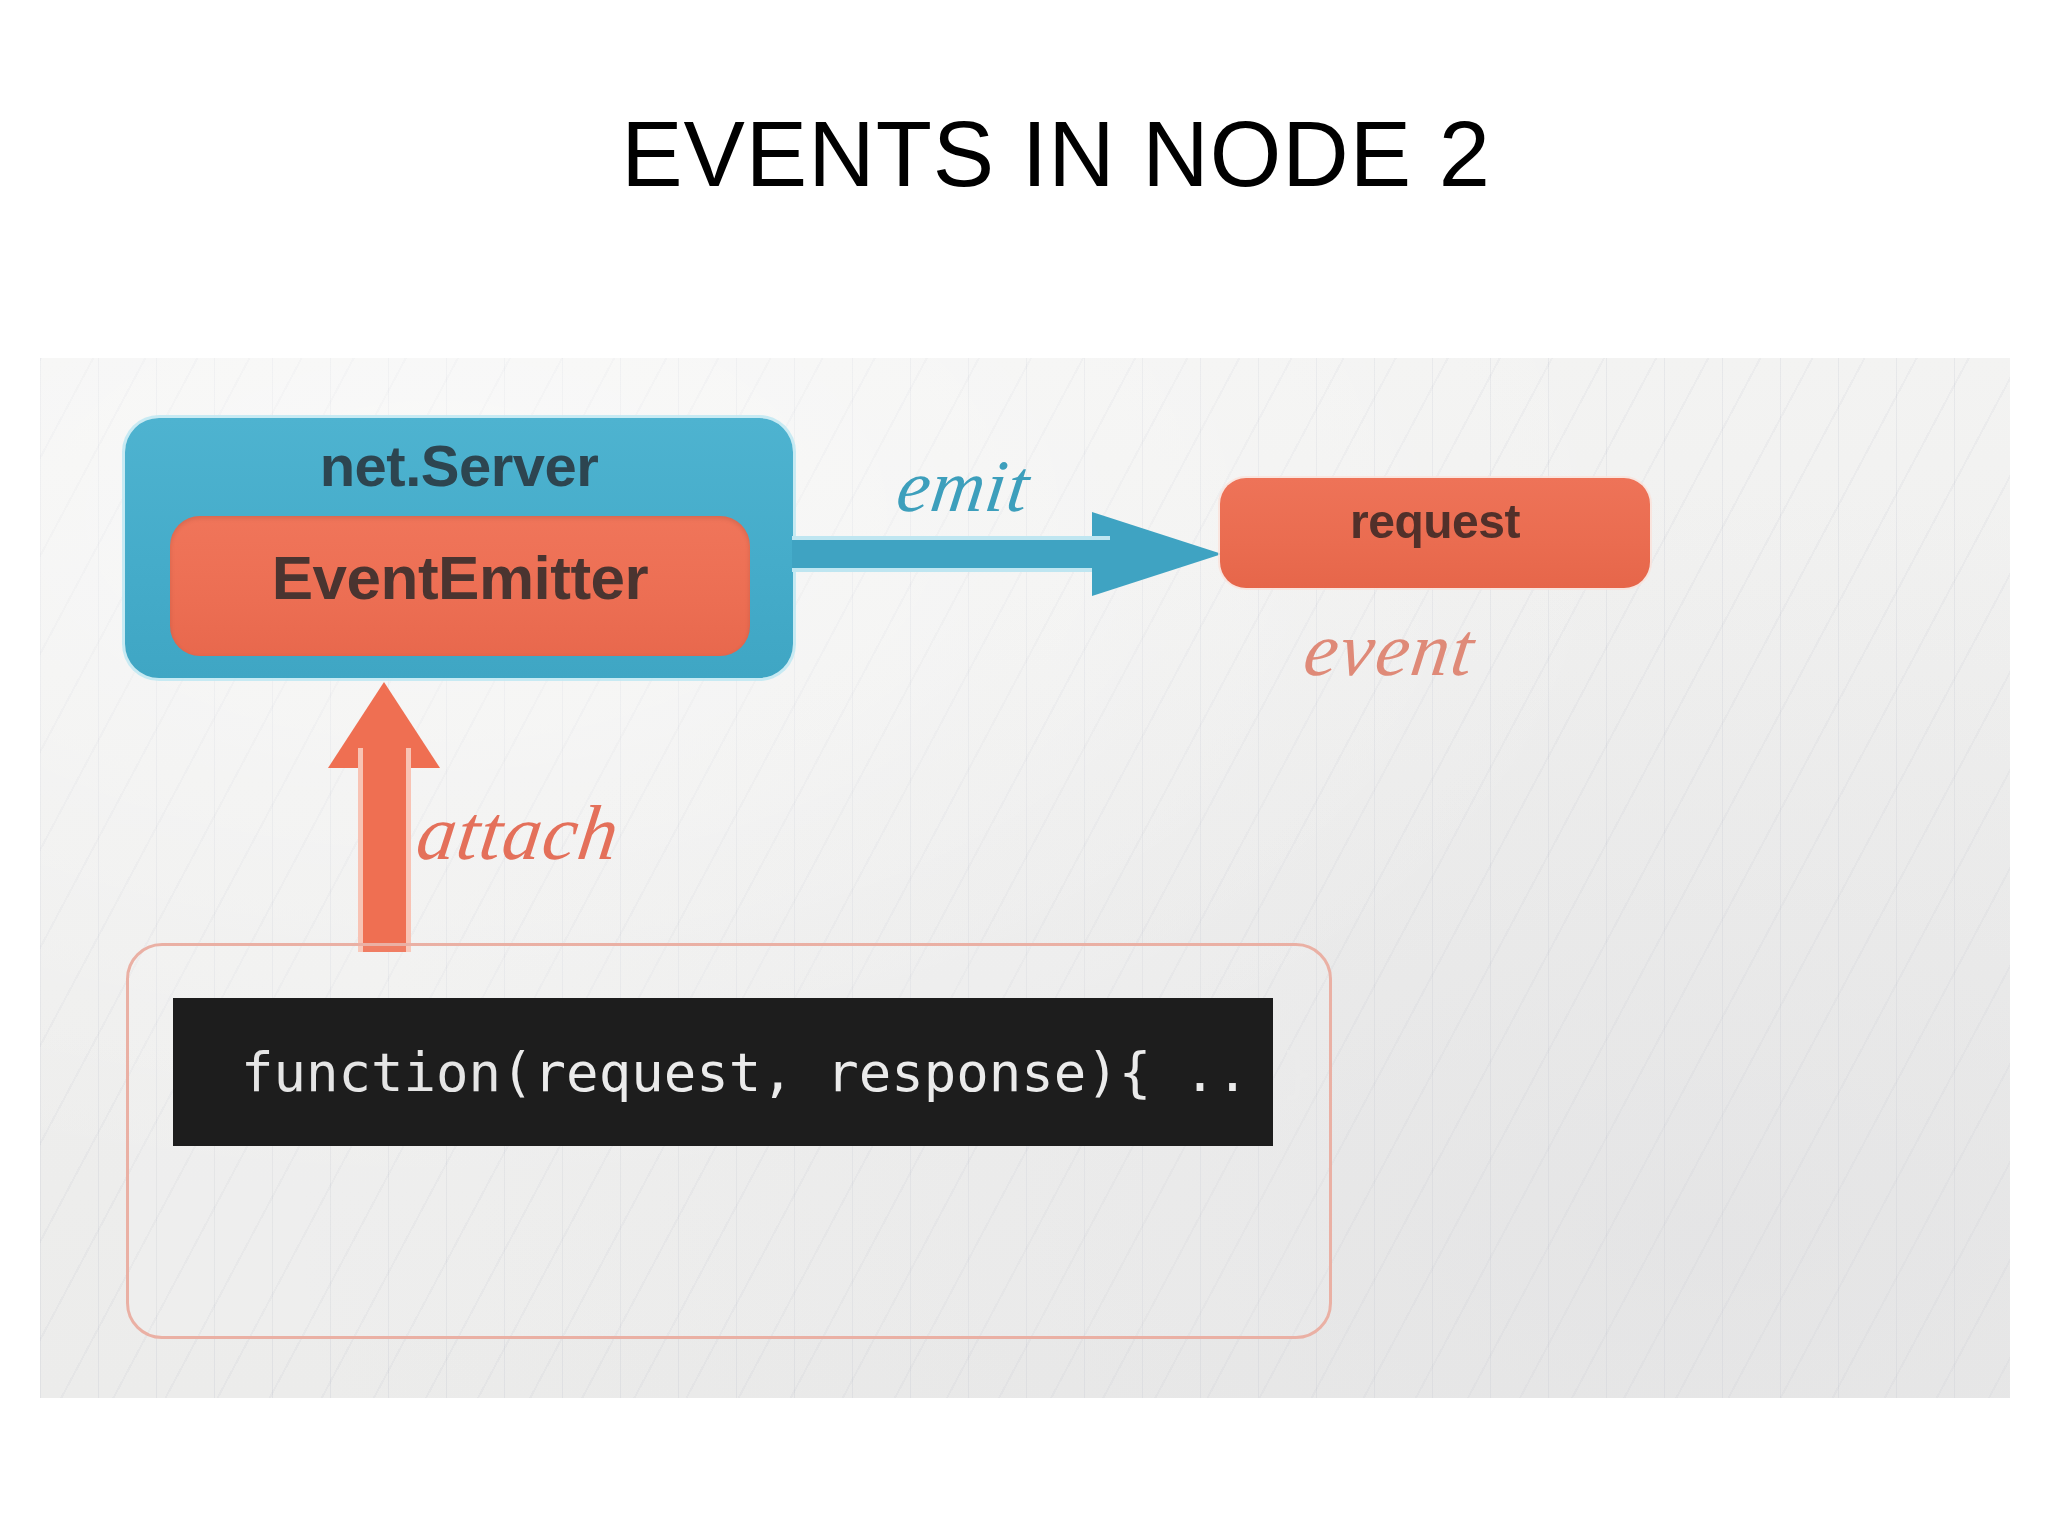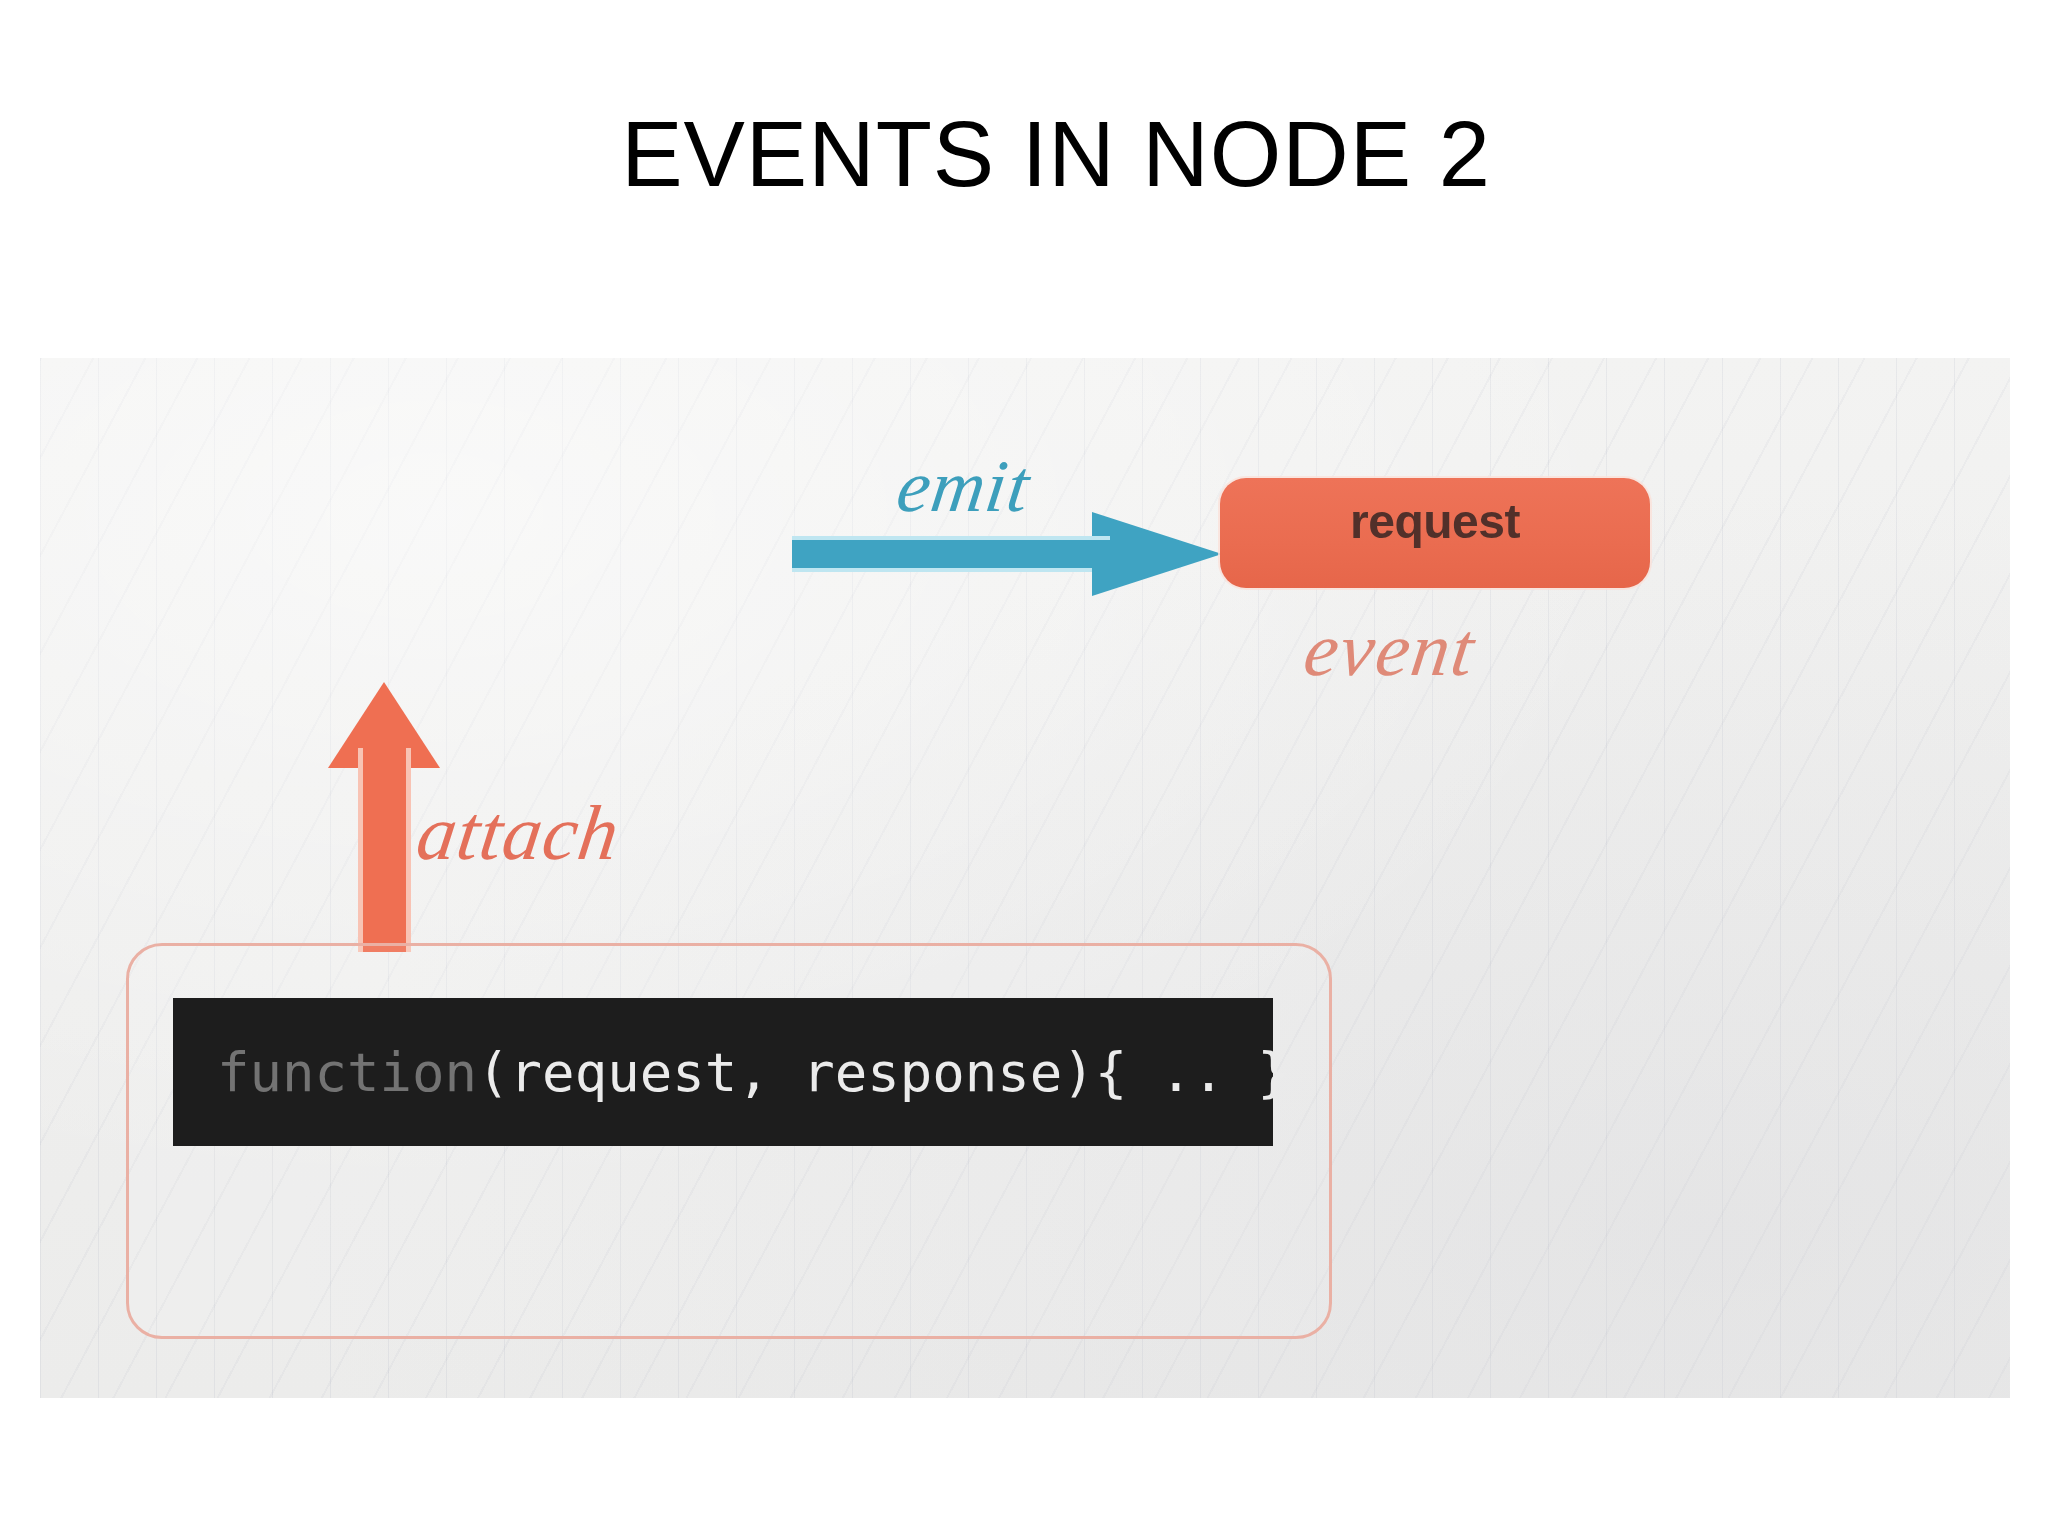--- a/index.html
+++ b/index.html
@@ -225,21 +225,21 @@
     align-items: center;
   }
   .code-text {
     font-family: "DejaVu Sans Mono", monospace;
     font-size: 54px;
     color: #ebebeb;
     white-space: pre;
     padding-left: 44px;
     letter-spacing: 0px;
   }
-  .code-kw { color: #737373; }
+  .code-kw { color: #e5e5e5; margin-left: 24px; }
 
   
   .callback-caption {
     position: absolute;
     left: 44px;
     top: 230px;
     width: 1120px;
     font-family: "Liberation Sans", sans-serif;
     font-weight: 700;
     font-size: 62px;
@@ -250,20 +250,27 @@
 </style>
 </head>
 <body>
 
 <div class="slide-title">EVENTS IN NODE 2</div>
 
 <div class="diagram-panel">
 
   <div class="paper-noise"></div>
 
+  <div class="net-server-box">
+    <div class="net-server-label">net.Server</div>
+
+    <div class="event-emitter-box">
+      <div class="event-emitter-label">EventEmitter</div>
+    </div>
+  </div>
 
   <div class="emit-label">emit</div>
 
   <svg class="emit-arrow" viewBox="0 0 430 96">
     <g>
       <rect x="0" y="33" width="318" height="30" fill="#3fa3c2"></rect>
       <polygon points="300,6 300,90 430,48" fill="#3fa3c2"></polygon>
       <rect x="0" y="30" width="318" height="4" fill="#bfe6f1"></rect>
       <rect x="0" y="62" width="300" height="4" fill="#bfe6f1"></rect>
     </g>

